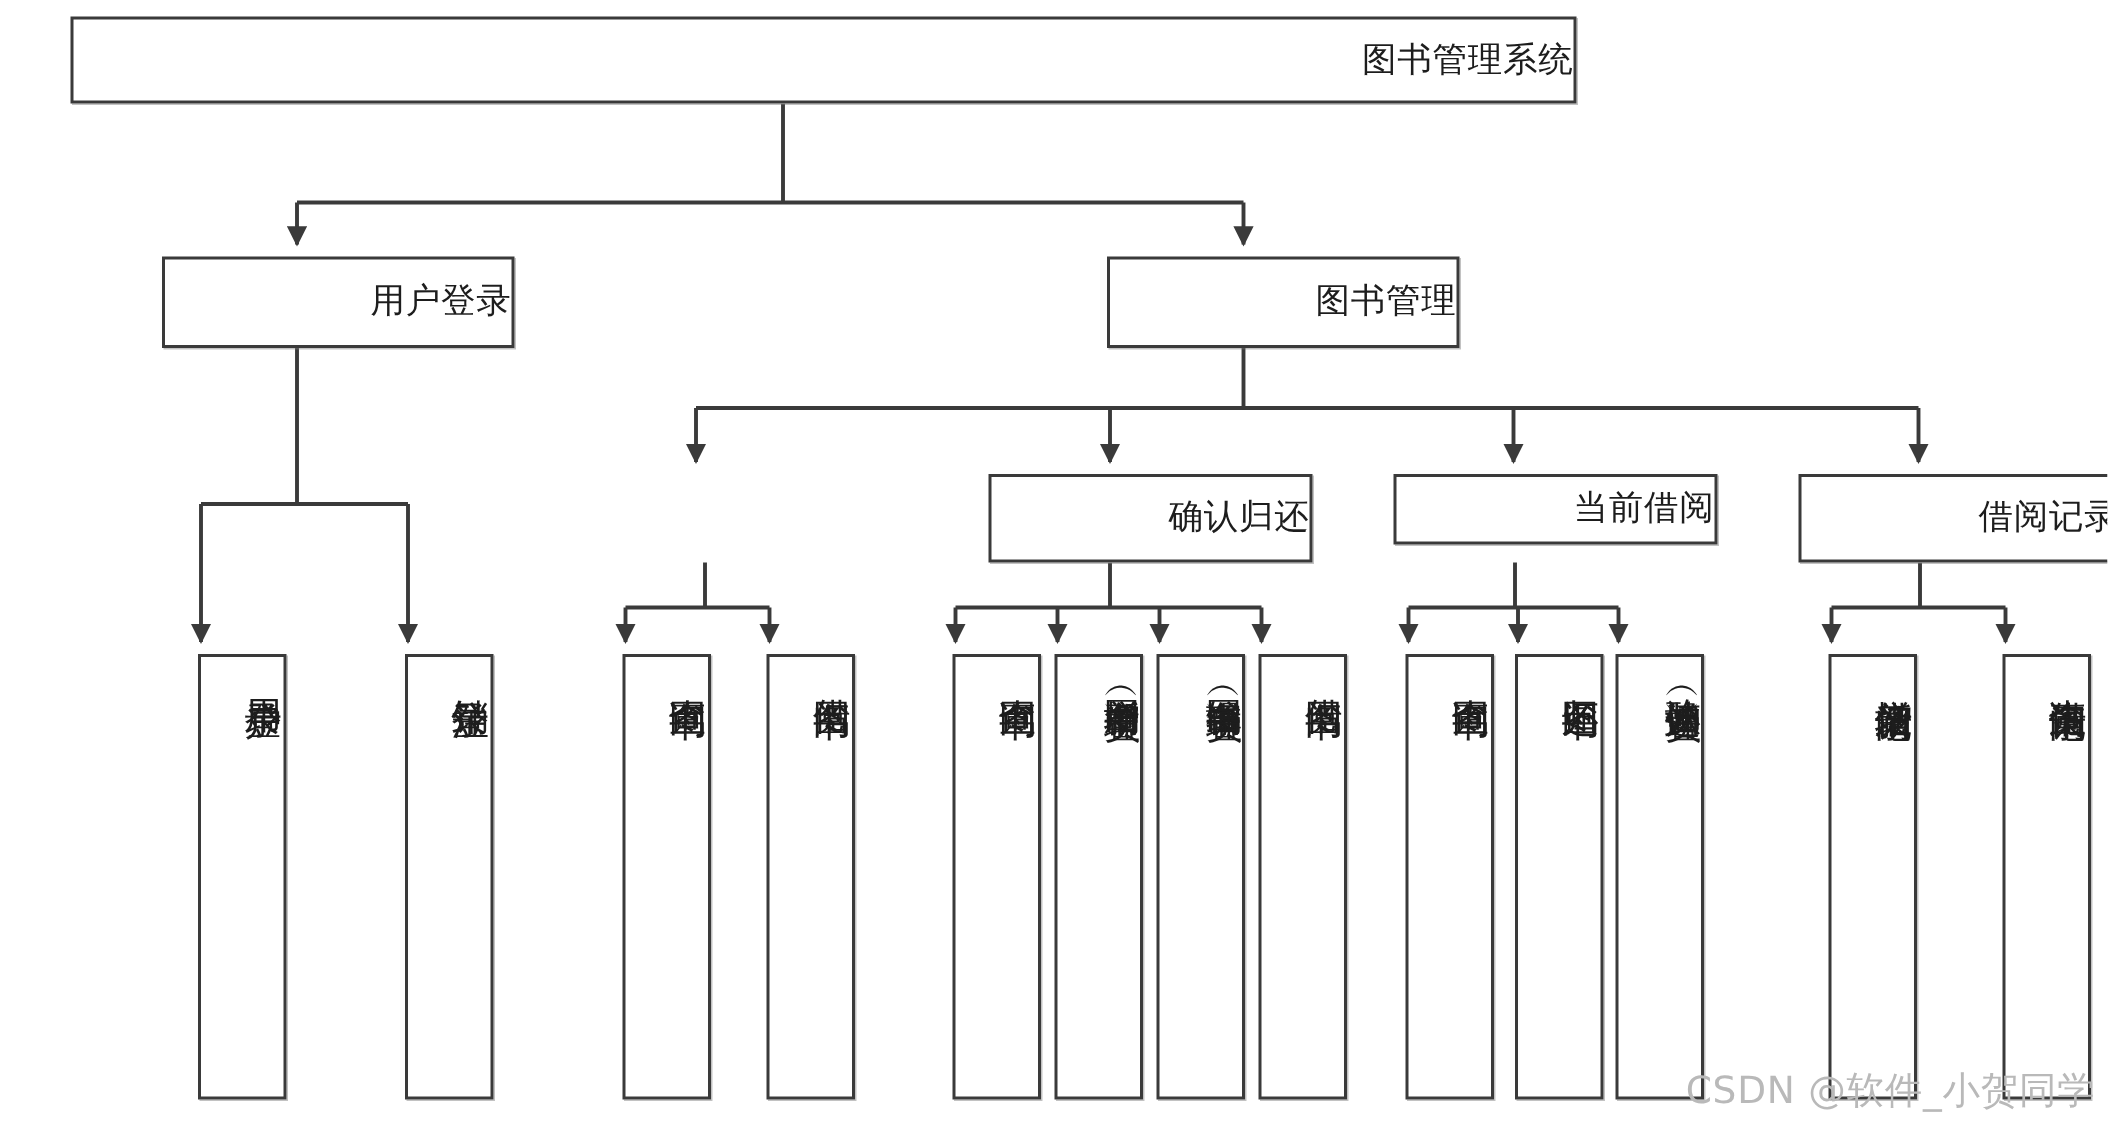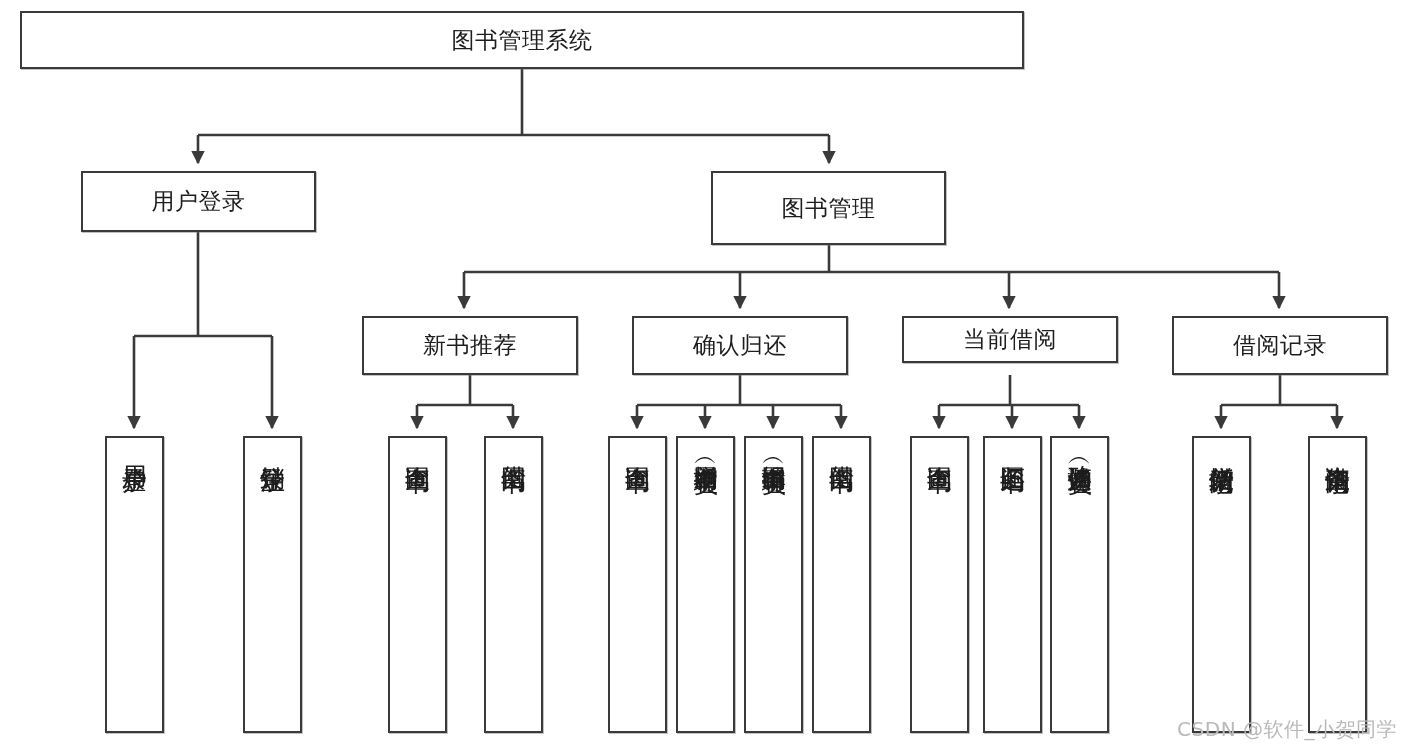--- a/index.html
+++ b/index.html
@@ -25,23 +25,24 @@
     height: 747px;
     pointer-events: none;
   }
   .node {
     position: absolute;
     box-sizing: border-box;
     background: #ffffff;
     border: 2.5px solid #3a3a3a;
     display: flex;
     align-items: center;
-    justify-content: center;
+    justify-content: flex-end;
     color: #1d1d1d;
     box-shadow: 1px 1px 0 rgba(120,120,120,0.45);
+    margin-left: 27px;
   }
   .node .lbl {
     display: block;
     text-align: center;
     white-space: nowrap;
   }
   .node.horiz .lbl {
     font-size: 23px;
     letter-spacing: 0.5px;
     line-height: 1;
@@ -58,21 +59,21 @@
     letter-spacing: 1px;
   }
   .node.vert.tall .lbl {
     font-size: 24px;
     line-height: 1.02;
   }
   .watermark {
     position: absolute;
     right: 8px;
     bottom: 4px;
-    font-size: 20px;
+    font-size: 25px;
     color: #b9b9b9;
     letter-spacing: 0.5px;
     white-space: nowrap;
     margin-top: 11px;
   }
 </style>
 </head>
 <body>
 
 <div id="canvas">
@@ -127,27 +128,24 @@
     </g>
   </svg>
 
   <div class="node horiz" style="left:20px; top:11px; width:1004px; height:58px;">
     <span class="lbl">图书管理系统</span>
   </div>
 
   <div class="node horiz" style="left:81px; top:171px; width:235px; height:61px;">
     <span class="lbl">用户登录</span>
   </div>
-  <div class="node horiz" style="left:711px; top:171px; width:235px; height:74px;">
+  <div class="node horiz" style="left:711px; top:171px; width:235px; height:61px;">
     <span class="lbl">图书管理</span>
   </div>
 
-  <div class="node horiz" style="left:362px; top:316px; width:216px; height:59px;">
-    <span class="lbl">新书推荐</span>
-  </div>
   <div class="node horiz" style="left:632px; top:316px; width:216px; height:59px;">
     <span class="lbl">确认归还</span>
   </div>
   <div class="node horiz" style="left:902px; top:316px; width:216px; height:47px;">
     <span class="lbl">当前借阅</span>
   </div>
   <div class="node horiz" style="left:1172px; top:316px; width:216px; height:59px;">
     <span class="lbl">借阅记录</span>
   </div>
 

